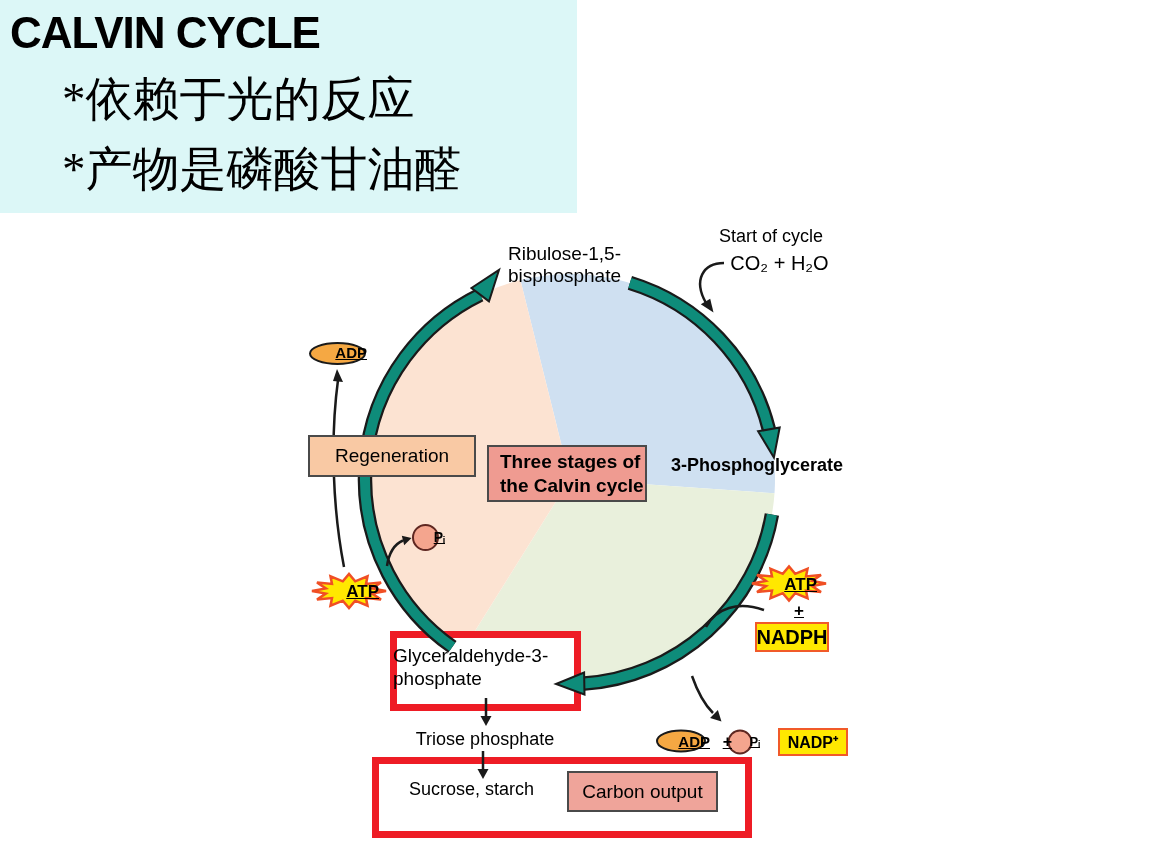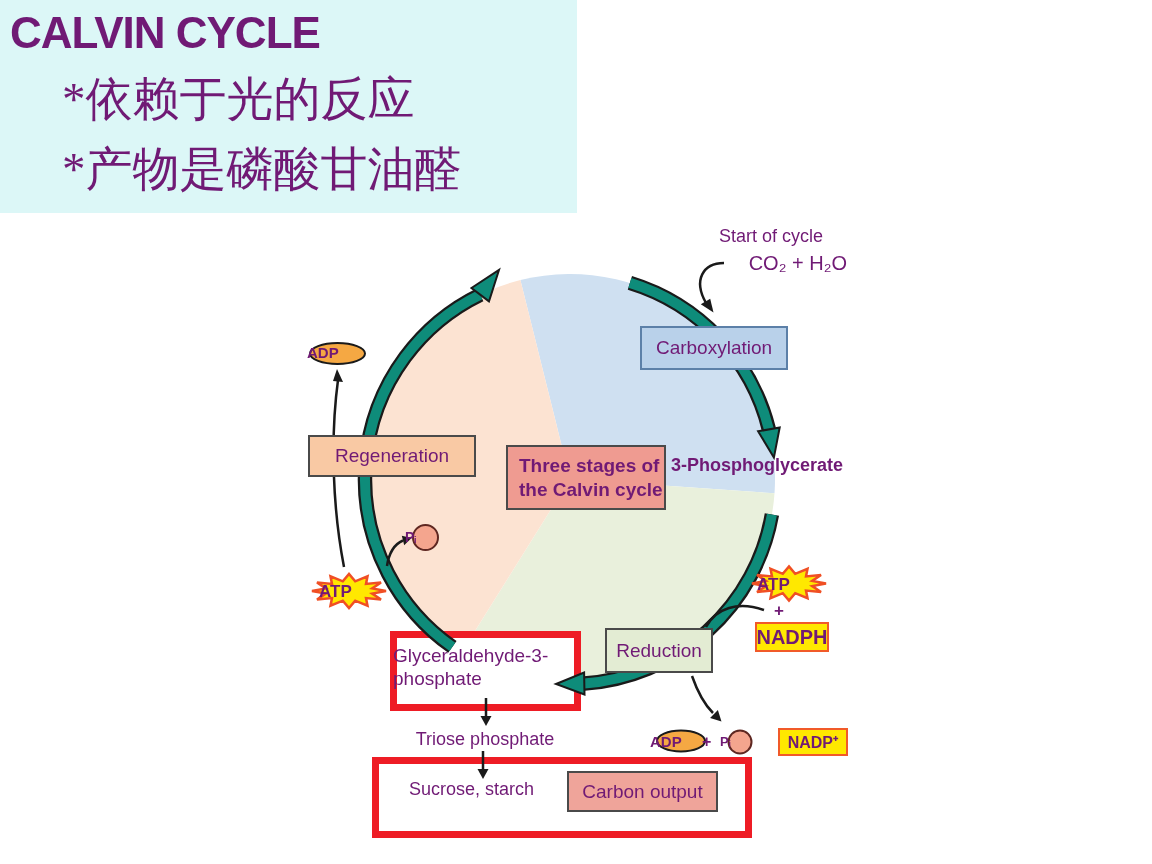--- a/index.html
+++ b/index.html
@@ -1,53 +1,53 @@
 <!DOCTYPE html>
 <html><head>
 <meta charset="utf-8">
 <style>
   html,body{margin:0;padding:0;background:#ffffff;}
   .slide{position:relative;width:1152px;height:864px;background:#ffffff;overflow:hidden;
-         font-family:"Liberation Sans", sans-serif;color:#701a75;}
+         font-family:"Liberation Sans", sans-serif;color:#000000;}
   
   .title-block{position:absolute;left:0;top:0;width:577px;height:213px;background:#dcf7f7;z-index:5;}
   .title-heading{position:absolute;left:10px;top:8px;font-size:44px;font-weight:bold;
                  letter-spacing:-1px;white-space:nowrap;}
   .title-bullet{position:absolute;left:62px;font-size:47px;font-family:"Liberation Serif","DejaVu Serif",serif;
                 white-space:nowrap;}
   .bullet1{top:68px;}
   .bullet2{top:138px;}
   
   .layer{position:absolute;left:0;top:0;width:1152px;height:864px;}
   #layer-under{z-index:1;}
   #layer-over{z-index:3;}
   
   .box{position:absolute;z-index:2;display:flex;align-items:center;justify-content:center;
        border:2px solid #4a4a4a;font-size:19px;box-sizing:border-box;white-space:nowrap;}
   .box-carboxylation{left:640px;top:326px;width:148px;height:44px;background:#b9d1ea;border-color:#5c80a8;}
   .box-regeneration{left:308px;top:435px;width:168px;height:42px;background:#f9c9a4;}
   .box-reduction{left:605px;top:628px;width:108px;height:45px;background:#e3ecd3;}
-  .box-three-stages{left:487px;top:445px;width:160px;height:65px;background:#ef9b91;
+  .box-three-stages{left:487px;top:445px;width:160px;height:57px;background:#ef9b91;
                     flex-direction:column;align-items:flex-start;padding-left:11px;
-                    font-weight:bold;line-height:24px;margin-left:19px;}
+                    font-weight:bold;line-height:24px;}
   .box-carbon-output{left:567px;top:771px;width:151px;height:41px;background:#efa49a;}
   .box-nadph{left:755px;top:622px;width:74px;height:30px;background:#ffe800;border:2.5px solid #f15a29;
              font-size:20px;font-weight:bold;}
   .box-nadp{left:778px;top:728px;width:70px;height:28px;background:#ffe800;border:2.5px solid #f15a29;
             font-size:16px;font-weight:bold;text-align:center;}
   
   .lbl{position:absolute;z-index:4;font-size:18px;line-height:1.2;white-space:nowrap;}
   .lbl-ribulose{left:508px;top:243px;font-size:19px;line-height:22px;text-align:left;}
   .lbl-start{left:701px;top:226px;width:140px;text-align:center;}
-  .lbl-co2{left:712px;top:251px;width:135px;text-align:right;font-size:20px;}
+  .lbl-co2{left:712px;top:251px;width:135px;text-align:center;font-size:20px;}
   .lbl-pga{left:657px;top:455px;width:200px;text-align:center;font-weight:bold;}
   .lbl-g3p{left:393px;top:644px;width:185px;font-size:19px;line-height:23px;}
   .lbl-triose{left:395px;top:729px;width:180px;text-align:center;}
   .lbl-sucrose{left:409px;top:779px;width:160px;text-align:left;}
-  .cof{position:absolute;z-index:4;text-align:left;font-weight:bold;}
+  .cof{position:absolute;z-index:4;text-align:right;font-weight:bold;text-decoration:underline;}
   .cof-adp-left{left:307px;top:344px;width:60px;font-size:15px;}
   .cof-atp-left{left:319px;top:582px;width:60px;font-size:17px;}
   .cof-pi-left{left:405px;top:529px;width:40px;font-size:14px;}
   .cof-atp-right{left:757px;top:575px;width:60px;font-size:17px;}
   .cof-plus-right{left:774px;top:601px;width:30px;font-size:17px;}
   .cof-adp-bottom{left:650px;top:733px;width:60px;font-size:15px;}
   .cof-plus-bottom{left:702px;top:733px;width:30px;font-size:16px;}
   .cof-pi-bottom{left:720px;top:734px;width:40px;font-size:13px;}
 </style>
 </head>
@@ -77,28 +77,22 @@
     <path d="M771.9,514.6 A205,205 0 0 1 584.3,683.5" fill="none" stroke="#1a1a1a" stroke-width="14.5"></path>
     <path d="M452.4,646.9 A205,205 0 0 1 480.2,294.7" fill="none" stroke="#1a1a1a" stroke-width="14.5"></path>
     <path d="M629.9,282.9 A205,205 0 0 1 768.9,429.4" fill="none" stroke="#0e8c7a" stroke-width="10"></path>
     <path d="M771.9,514.6 A205,205 0 0 1 584.3,683.5" fill="none" stroke="#0e8c7a" stroke-width="10"></path>
     <path d="M452.4,646.9 A205,205 0 0 1 480.2,294.7" fill="none" stroke="#0e8c7a" stroke-width="10"></path>
     <polygon points="758.1,431.3 779.7,427.5 773.9,457.6" fill="#0e8c7a" stroke="#1a1a1a" stroke-width="2"></polygon>
     <polygon points="584.1,672.5 584.5,694.5 556,684" fill="#0e8c7a" stroke="#1a1a1a" stroke-width="2"></polygon>
     <polygon points="489,301.4 471.5,288 499,270" fill="#0e8c7a" stroke="#1a1a1a" stroke-width="2"></polygon>
   </svg>
 
-  <div class="box box-carboxylation">
-    <span>Carboxylation</span>
-  </div>
   <div class="box box-regeneration">
     <span>Regeneration</span>
-  </div>
-  <div class="box box-reduction">
-    <span>Reduction</span>
   </div>
   <div class="box box-three-stages">
     <span>Three stages of</span>
     <span>the Calvin cycle</span>
   </div>
   <div class="box box-carbon-output">
     <span>Carbon output</span>
   </div>
   <div class="box box-nadph">
     <span>NADPH</span>
@@ -132,20 +126,24 @@
     <use href="#star" transform="translate(349,591)"></use>
     <use href="#star" transform="translate(789,583.5)"></use>
 
     <ellipse cx="337.5" cy="353.5" rx="27.5" ry="10.5" fill="#f5a843" stroke="#1a1a1a" stroke-width="2"></ellipse>
     <ellipse cx="681" cy="741" rx="24" ry="10.5" fill="#f5a843" stroke="#1a1a1a" stroke-width="2"></ellipse>
 
     <circle cx="425.5" cy="537.5" r="12.5" fill="#f4a58e" stroke="#5e2721" stroke-width="2"></circle>
     <circle cx="740" cy="742" r="11.5" fill="#f4a58e" stroke="#5e2721" stroke-width="2"></circle>
   </svg>
 
+  <div class="lbl lbl-ribulose">
+    <div>Ribulose-1,5-</div>
+    <div>bisphosphate</div>
+  </div>
   <div class="lbl lbl-start">Start of cycle</div>
   <div class="lbl lbl-co2">CO₂ + H₂O</div>
   <div class="lbl lbl-pga">3-Phosphoglycerate</div>
   <div class="lbl lbl-g3p">
     <div>Glyceraldehyde-3-</div>
     <div>phosphate</div>
   </div>
   <div class="lbl lbl-triose">Triose phosphate</div>
   <div class="lbl lbl-sucrose">Sucrose, starch</div>
 

